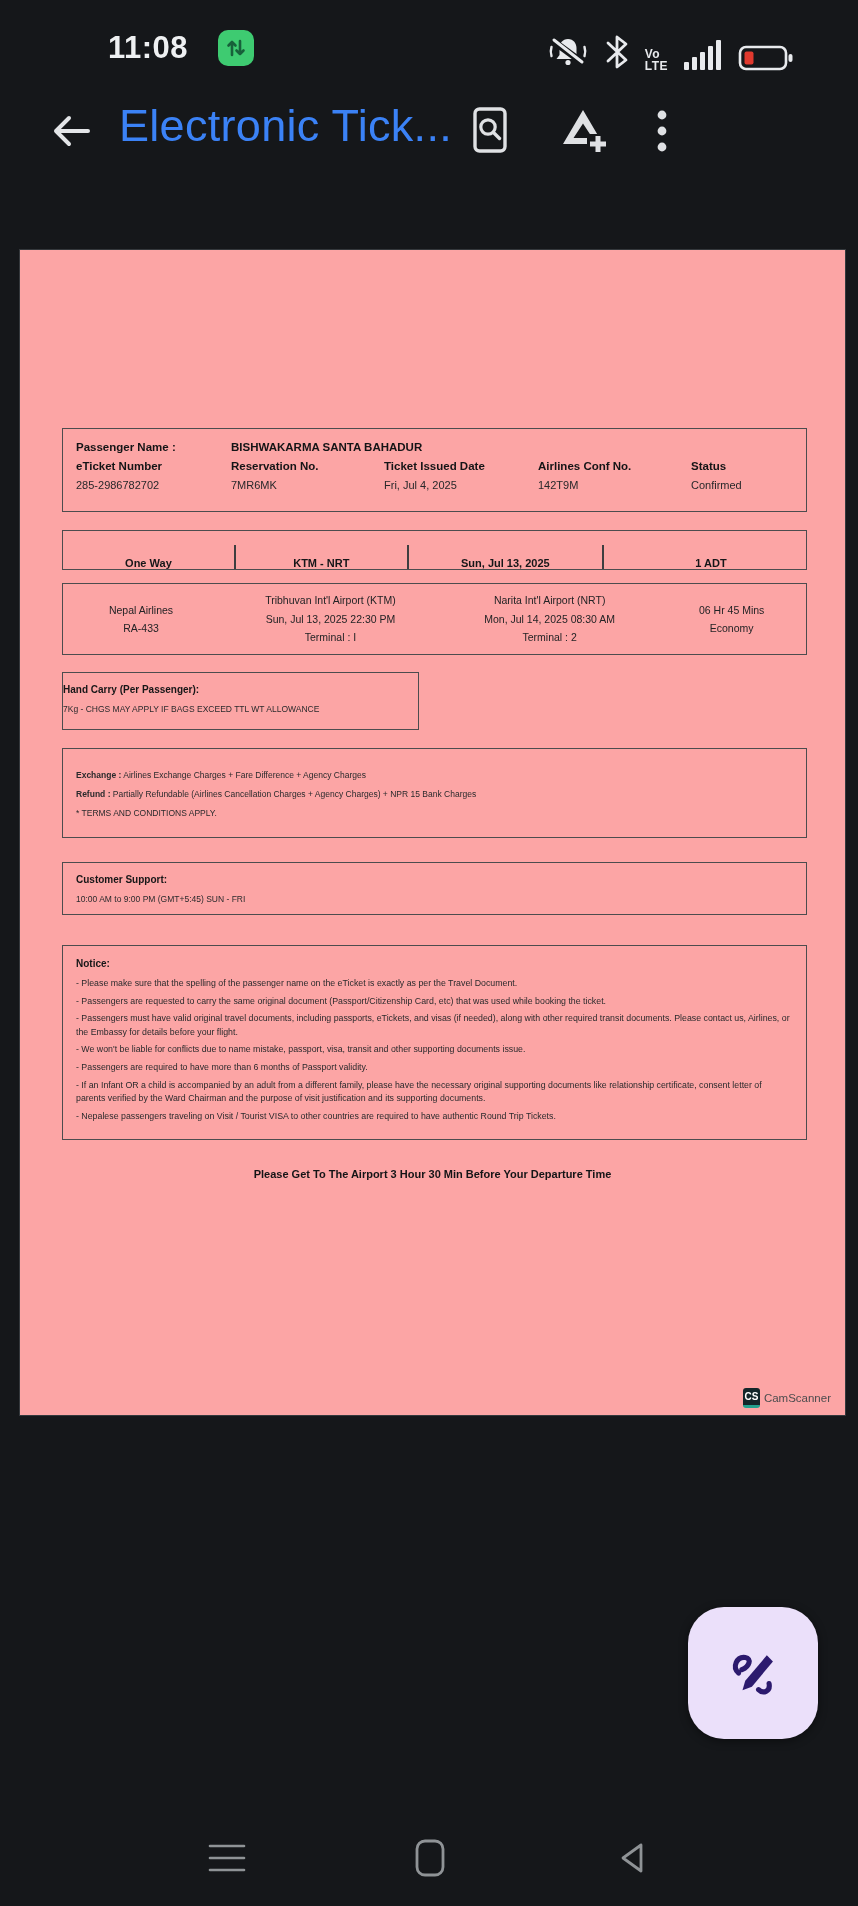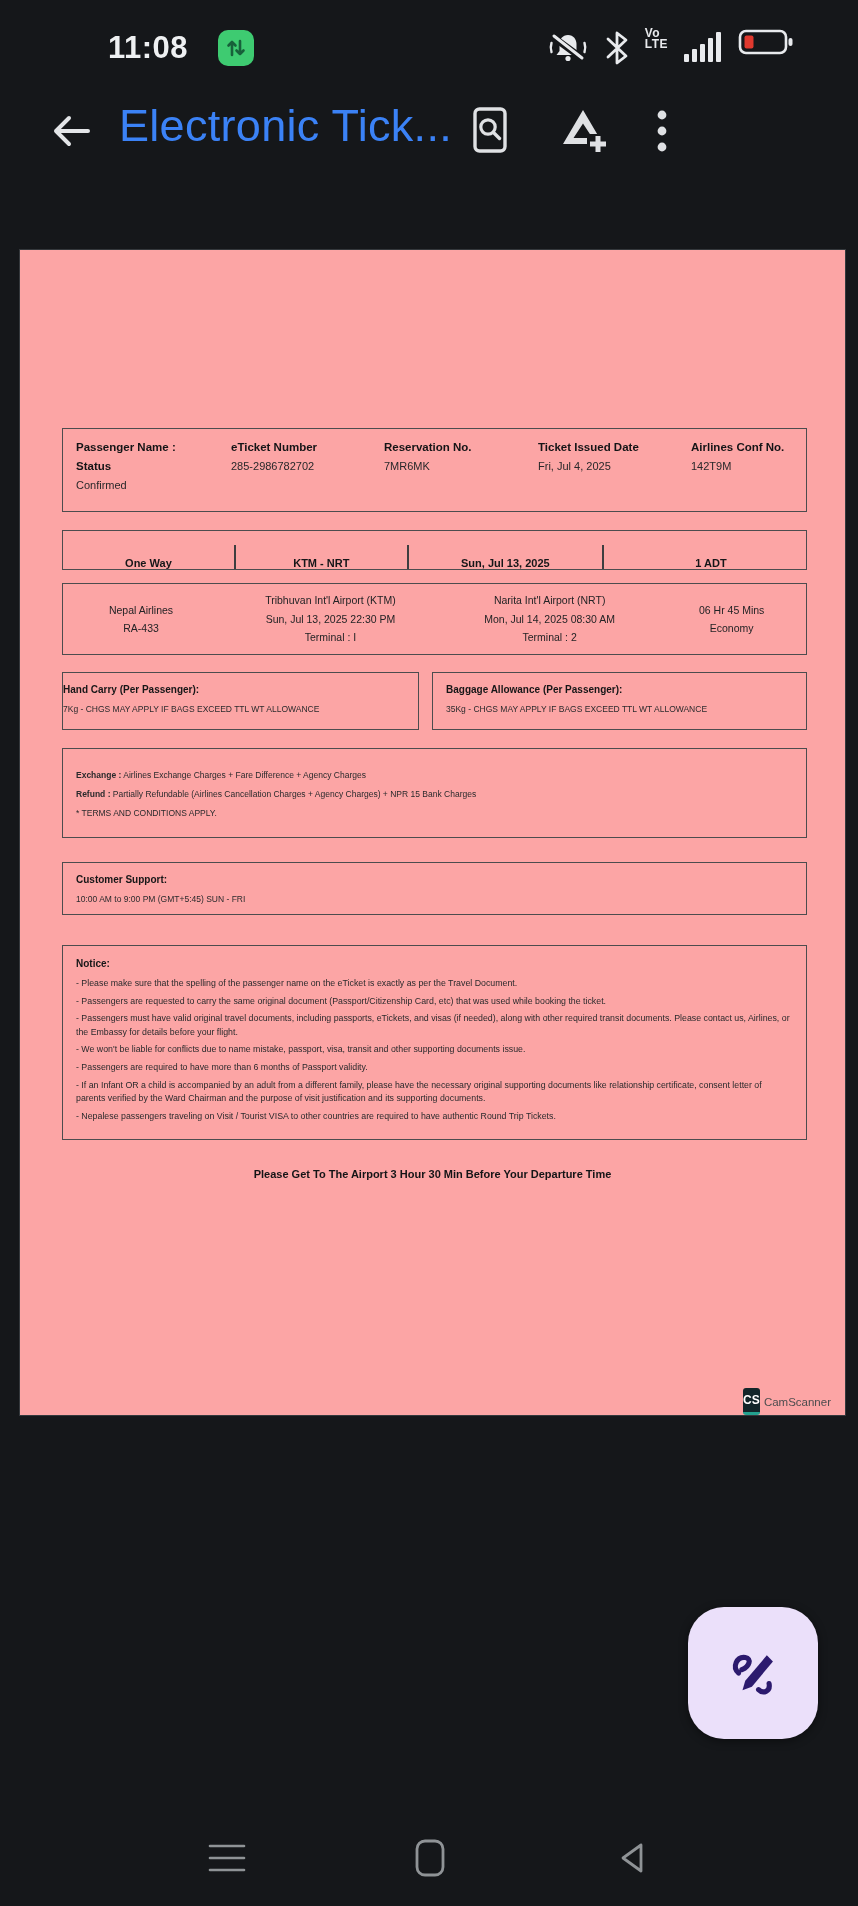--- a/index.html
+++ b/index.html
@@ -8,21 +8,21 @@
     background:#15171a;
     font-family:"Liberation Sans", sans-serif;
     position:relative;overflow:hidden;
     -webkit-font-smoothing:antialiased;
   }
   
   .status-bar{position:absolute;top:22px;left:0;width:858px;height:52px;}
   .status-time{position:absolute;left:108px;top:8px;font-size:31px;font-weight:600;color:#eef0f2;letter-spacing:.5px;}
   .data-usage{position:absolute;left:218px;top:8px;width:36px;height:36px;border-radius:10px;
     display:flex;align-items:center;justify-content:center;}
-  .status-right{position:absolute;right:64px;top:6px;display:flex;align-items:flex-start;gap:15px;height:44px;}
+  .status-right{position:absolute;right:64px;top:6px;display:flex;align-items:flex-end;gap:15px;height:44px;}
   .volte{color:#e8eaed;font-weight:700;font-size:12px;line-height:.95;text-align:left;letter-spacing:.5px;}
   
   .app-bar{position:absolute;top:92px;left:0;width:858px;height:78px;}
   .icon-btn{position:absolute;background:none;border:none;padding:0;cursor:pointer;display:flex;align-items:center;justify-content:center;}
   .app-title{position:absolute;left:119px;top:8px;font-size:45px;font-weight:400;color:#3b82f6;letter-spacing:.3px;white-space:nowrap;}
   
   .doc{position:absolute;left:20px;top:250px;width:825px;height:1165px;background:#fca5a5;
        box-shadow:0 0 0 1px #34383c;color:#1d1d1f;}
   .doc-box{position:absolute;border:1px solid #4c4c4e;background:transparent;box-sizing:border-box;}
   .b-title{font-size:10px;font-weight:700;color:#161617;}
@@ -40,22 +40,22 @@
   .trip .cell{font-size:11px;font-weight:700;text-align:center;color:#161618;}
   .trip .div{width:2px;height:24px;background:#3e3e40;}
   
   .flight{position:absolute;left:42px;top:333px;width:745px;height:72px;border:1px solid #4c4c4e;box-sizing:border-box;
           display:grid;grid-template-columns:21% 30% 29% 20%;align-items:center;}
   .flight .cell{text-align:center;font-size:10.5px;color:#232325;line-height:1.75;}
   .notice-item{font-size:8.8px;color:#2a2a2c;line-height:1.5;margin-bottom:4.5px;}
   .doc-footer{position:absolute;left:0;top:918px;width:100%;text-align:center;font-size:11px;font-weight:700;color:#141416;}
   
   .watermark{position:absolute;right:14px;top:1138px;display:flex;align-items:center;gap:4px;}
-  .cs-badge{width:17px;height:27px;background:#13262a;border-radius:3px;border-bottom:3px solid #23a18e;
-            color:#fff;font-size:12px;font-weight:700;display:flex;align-items:center;justify-content:center;box-sizing:border-box;}
+  .cs-badge{width:17px;height:20px;background:#13262a;border-radius:3px;border-bottom:3px solid #23a18e;
+            color:#fff;font-size:10px;font-weight:700;display:flex;align-items:center;justify-content:center;box-sizing:border-box;}
   .cs-text{font-size:11.5px;color:#4c4c4e;}
   
   .fab{position:absolute;left:688px;top:1607px;width:130px;height:132px;border-radius:36px;border:none;cursor:pointer;
        display:flex;align-items:center;justify-content:center;box-shadow:0 2px 10px rgba(0,0,0,.45);}
   
   .nav-btn{position:absolute;top:1832px;width:70px;height:52px;background:none;border:none;cursor:pointer;
            display:flex;align-items:center;justify-content:center;}
 </style>
 </head>
 <body>
@@ -132,20 +132,21 @@
           <circle cx="6" cy="40" r="4.4"></circle>
       </g>
     </svg>
   </button>
 </div>
 
 <div class="doc">
 
   <div class="pgrid">
     <span class="lbl">Passenger Name :</span>
+    <span class="lbl span4">BISHWAKARMA SANTA BAHADUR</span>
     <span class="lbl">eTicket Number</span>
     <span class="lbl">Reservation No.</span>
     <span class="lbl">Ticket Issued Date</span>
     <span class="lbl">Airlines Conf No.</span>
     <span class="lbl">Status</span>
     <span class="val">285-2986782702</span>
     <span class="val">7MR6MK</span>
     <span class="val">Fri, Jul 4, 2025</span>
     <span class="val">142T9M</span>
     <span class="val">Confirmed</span>
@@ -179,24 +180,20 @@
     <div class="cell">
       <div>06 Hr 45 Mins</div>
       <div>Economy</div>
     </div>
   </div>
 
   <div class="doc-box" style="left:42px;top:422px;width:357px;height:58px;padding:11px 0;">
     <div class="b-title">Hand Carry (Per Passenger):</div>
     <div class="b-text" style="margin-top:9px;">7Kg - CHGS MAY APPLY IF BAGS EXCEED TTL WT ALLOWANCE</div>
   </div>
-  <div class="doc-box" style="left:412px;top:422px;width:375px;height:58px;padding:11px 13px;">
-    <div class="b-title">Baggage Allowance (Per Passenger):</div>
-    <div class="b-text" style="margin-top:9px;">35Kg - CHGS MAY APPLY IF BAGS EXCEED TTL WT ALLOWANCE</div>
-  </div>
 
   <div class="doc-box" style="left:42px;top:498px;width:745px;height:90px;padding:12px 13px;">
     <div class="b-text" style="margin-top:9px;">
       <b>Exchange :</b>
       <span>Airlines Exchange Charges + Fare Difference + Agency Charges</span>
     </div>
     <div class="b-text" style="margin-top:9px;">
       <b>Refund :</b>
       <span>Partially Refundable (Airlines Cancellation Charges + Agency Charges) + NPR 15 Bank Charges</span>
     </div>

